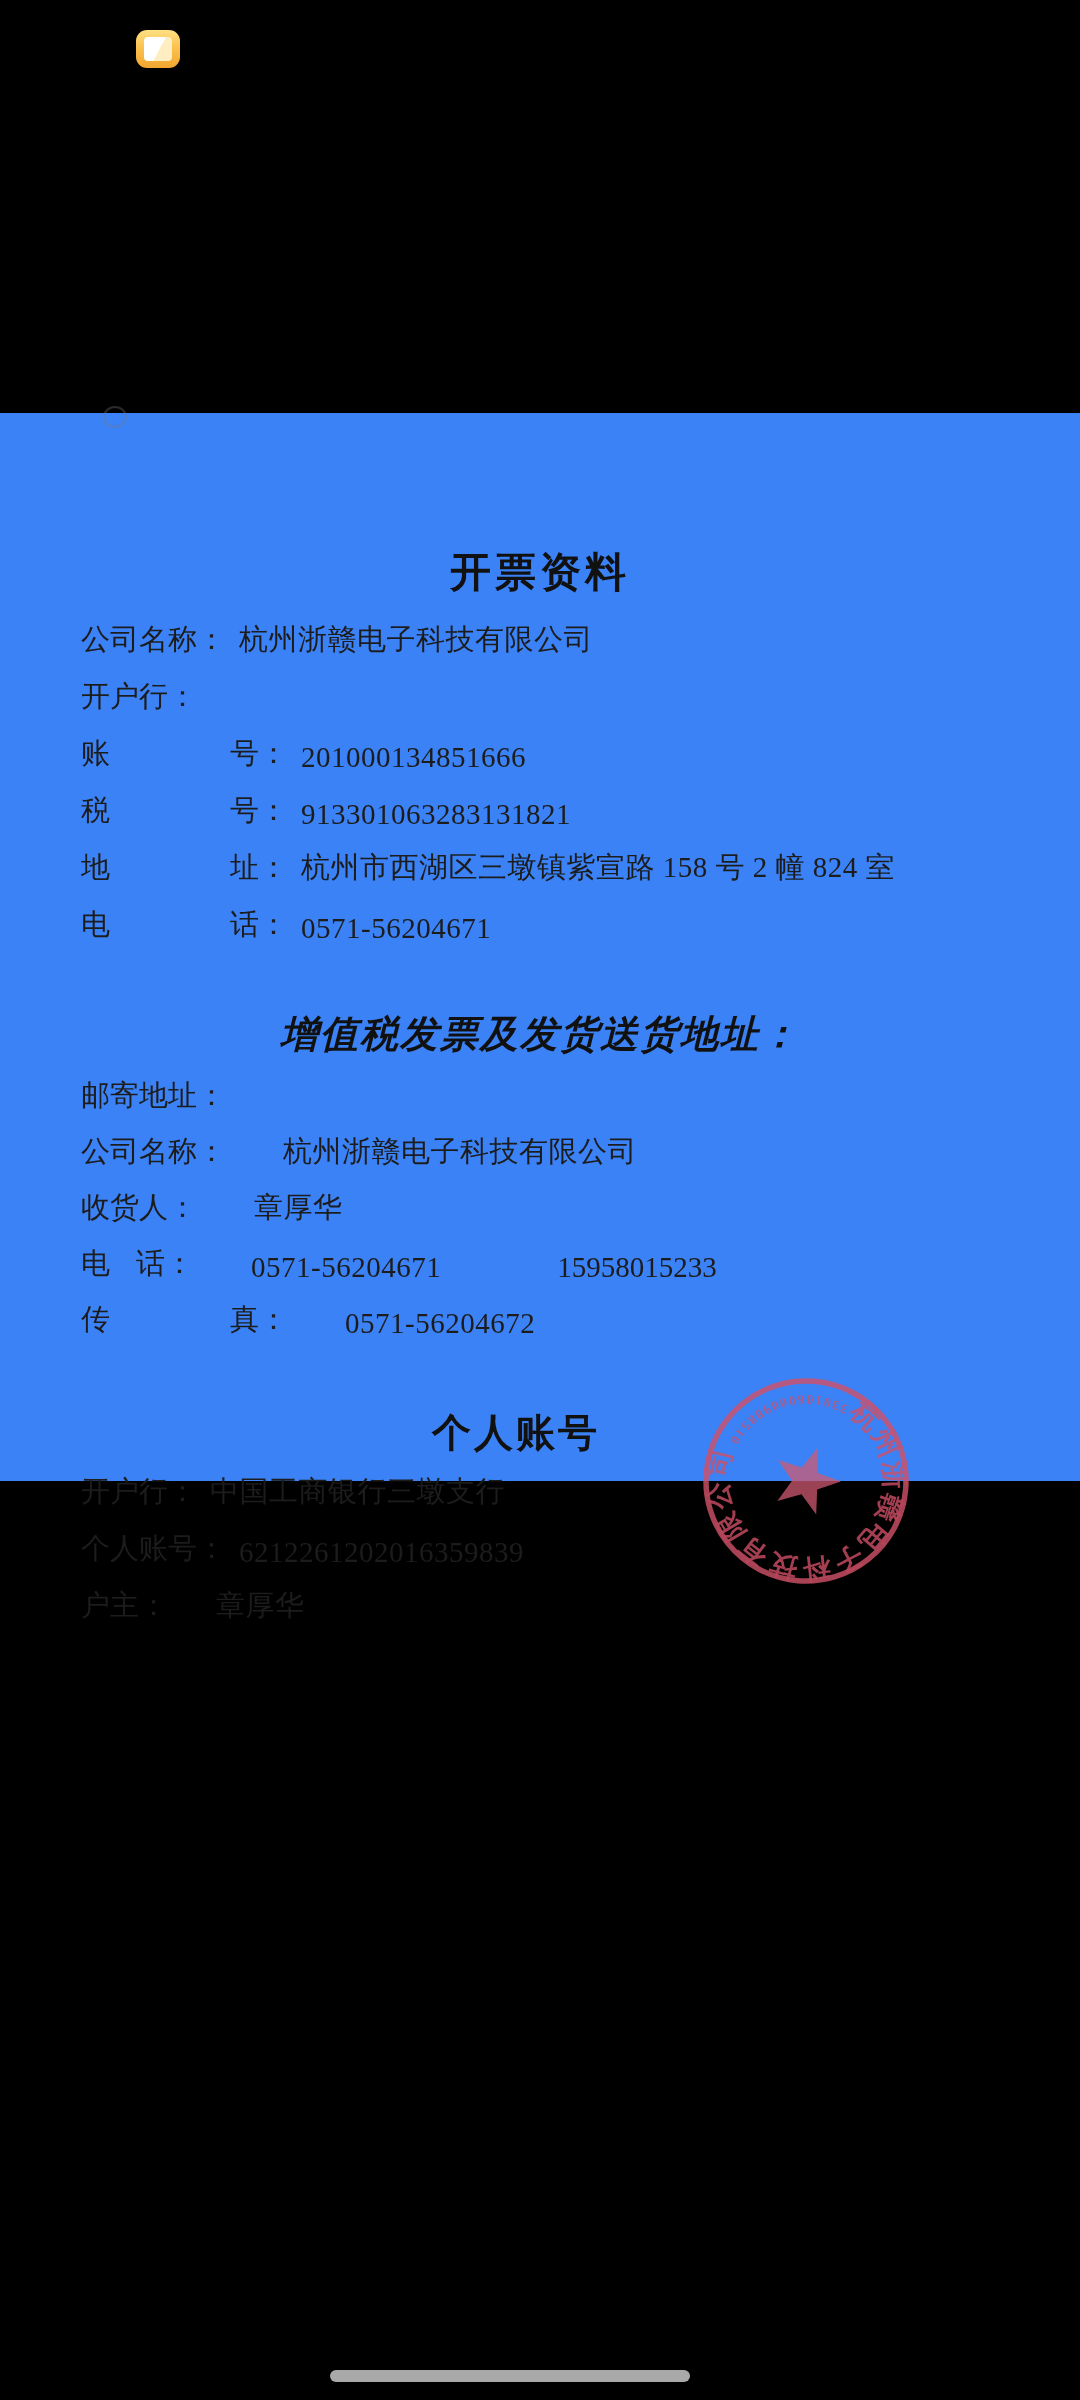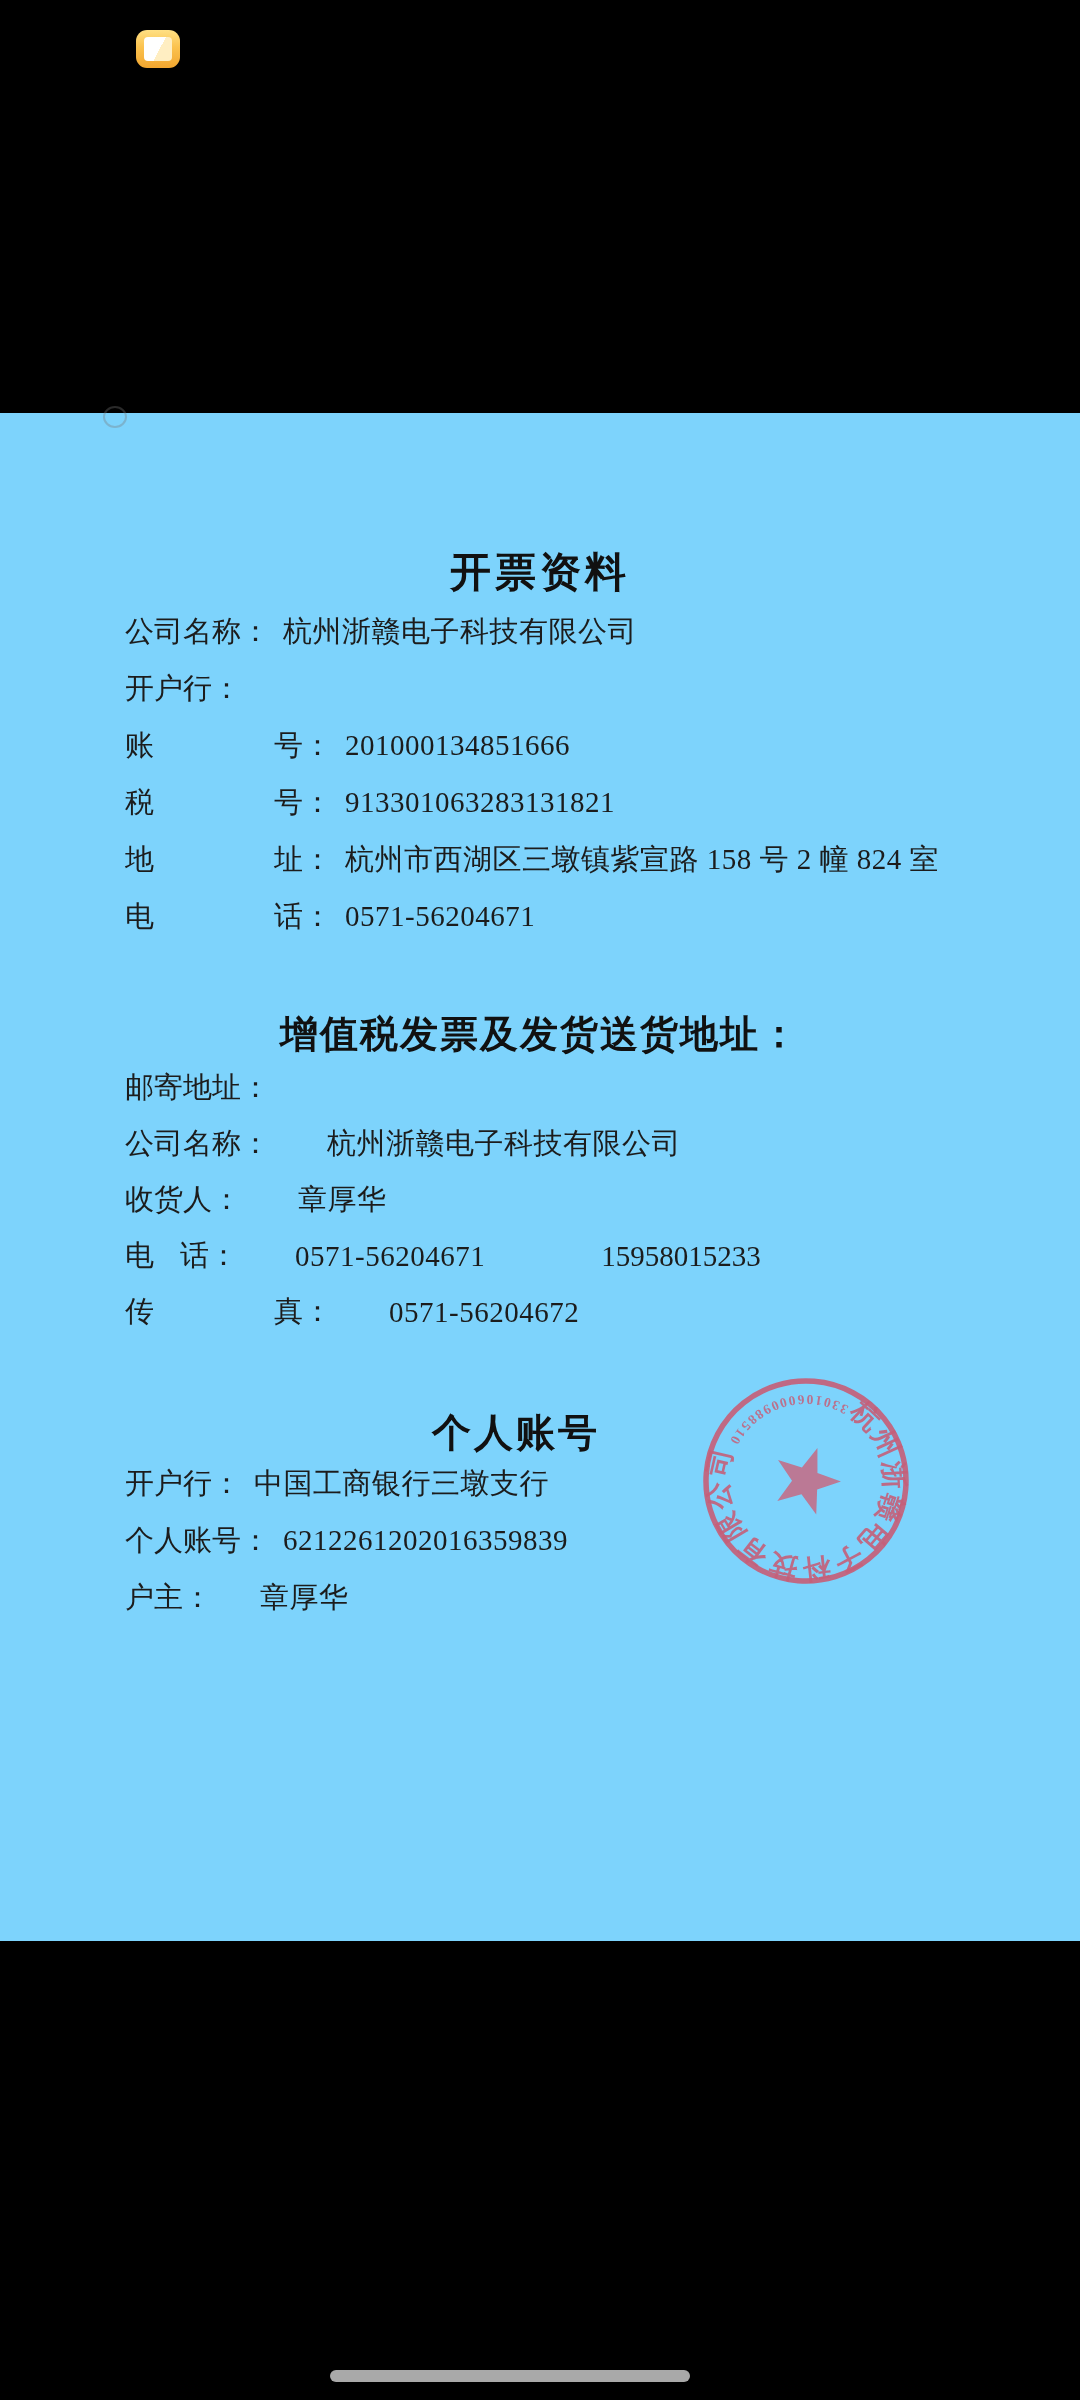--- a/index.html
+++ b/index.html
@@ -7,31 +7,31 @@
           font-family:"Liberation Serif","DejaVu Serif",serif;}
 
   
   .photo-icon{position:absolute;left:136px;top:30px;width:44px;height:38px;border-radius:11px;
               background:linear-gradient(180deg,#ffe084 0%,#fbc24e 45%,#f2a62f 100%);
               box-shadow:0 0 2px rgba(0,0,0,.6);}
   .photo-icon .note{position:absolute;left:8px;top:7px;width:28px;height:24px;border-radius:4px;
               background:linear-gradient(118deg,#ffffff 0 54%,#ffeec2 54% 100%);}
 
   
-  .doc{position:absolute;left:0;top:413px;width:1080px;height:1528px;background:#7dd3fc;color:#1c1c1c;}
+  .doc{position:absolute;left:0;top:413px;width:1080px;height:1068px;background:#3b82f6;color:#1c1c1c;}
 
   .sec-title{position:absolute;left:0;width:100%;margin:0;text-align:center;
              font-family:"Liberation Sans","DejaVu Sans",sans-serif;font-weight:700;color:#111;}
   .t1{top:132px;font-size:41px;letter-spacing:4px;}
-  .t2{top:596px;font-size:38px;letter-spacing:2px;}
+  .t2{top:596px;font-size:38px;letter-spacing:2px;font-style:italic;}
   .t3{top:993px;font-size:39px;letter-spacing:3px;transform:translateX(-24px);}
 
   .rows{position:absolute;left:0;width:100%;}
   .s1{top:190px;}  .s2{top:647px;}  .s3{top:1042px;}
-  .row{height:57px;display:flex;align-items:center;padding-left:81px;font-size:29px;margin-left:44px;}
+  .row{height:57px;display:flex;align-items:flex-end;padding-left:81px;font-size:29px;}
   .s2 .row{height:56px;gap:44px;}
   .lbl{display:inline-flex;white-space:pre;}
   .lbl.spread{width:207px;justify-content:space-between;}
   .lbl.spread-n{width:113px;justify-content:space-between;}
   .val{margin-left:13px;white-space:pre;letter-spacing:.5px;}
   .val2{margin-left:72px;white-space:pre;}
   .val.gap{margin-left:48px;}
 
   
   .stamp{position:absolute;left:696px;top:958px;width:220px;height:220px;

